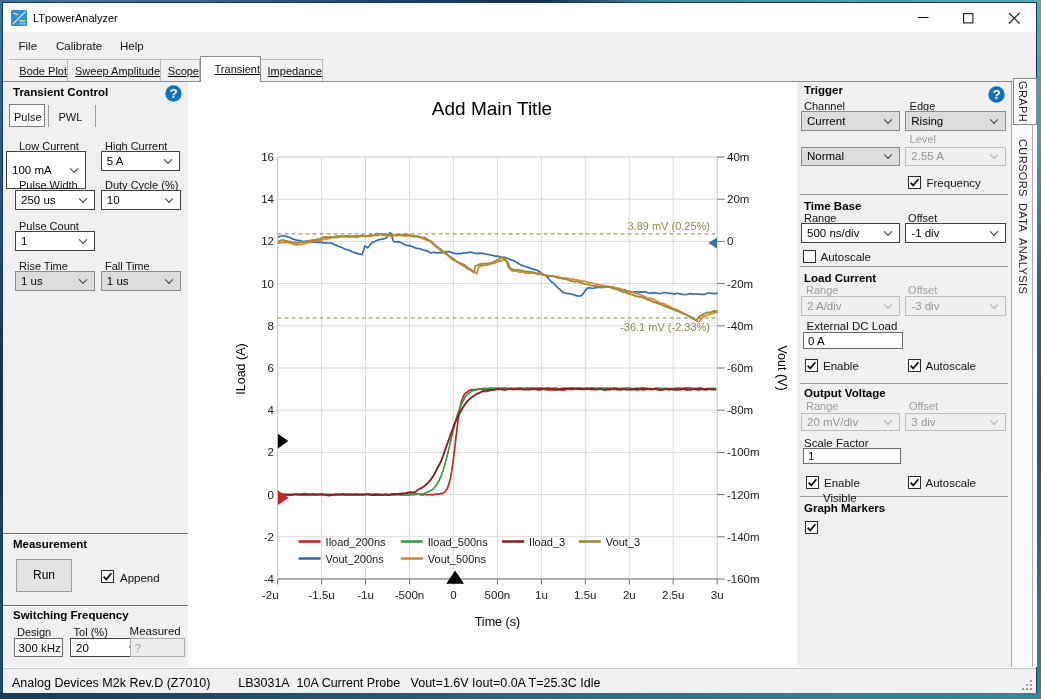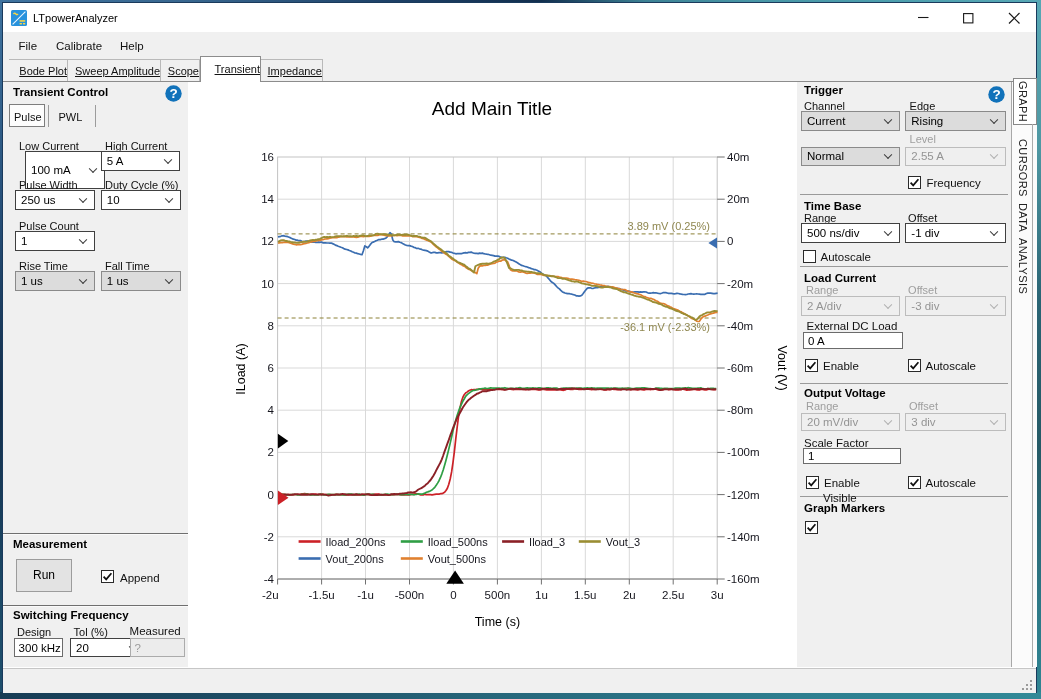--- a/index.html
+++ b/index.html
@@ -230,21 +230,21 @@
       <circle cx="8.5" cy="8.5" r="8.2" fill="#1172ba"></circle>
       <text x="8.5" y="12.7" text-anchor="middle" font-family="Liberation Sans, sans-serif" font-size="13.5" font-weight="bold" fill="#fff">?</text>
     </svg>
     <div style="position:absolute;left:9px;top:104px;width:36px;height:23px;background:#fdfdfd;border:1px solid #7e7e7e;box-sizing:border-box"></div>
     <div class="lb" style="left:14px;top:110.5px">Pulse</div>
     <div style="position:absolute;left:48px;top:105px;width:1px;height:22px;background:#9c9c9c"></div>
     <div class="lb" style="left:58.5px;top:110.5px">PWL</div>
     <div style="position:absolute;left:95px;top:105px;width:1px;height:22px;background:#9c9c9c"></div>
     <div class="lb" style="left:19px;top:140px">Low Current</div>
     <div class="lb" style="left:105px;top:140px">High Current</div>
-    <div class="cb w" style="left:25px;top:151px;width:80px;height:38px">
+    <div class="cb w" style="left:6px;top:151px;width:80px;height:38px">
       <span>100 mA</span>
       <i></i>
     </div>
     <div class="cb w" style="left:100.8px;top:151px;width:79.5px;height:20px">
       <span>5 A</span>
       <i></i>
     </div>
     <div class="lb" style="left:19px;top:178.5px">Pulse Width</div>
     <div class="lb" style="left:105px;top:178.5px">Duty Cycle (%)</div>
     <div class="cb w" style="left:15px;top:190px;width:80px;height:20px">
@@ -393,20 +393,21 @@
     <div class="lb12" style="left:925.5px;top:477px">Autoscale</div>
     <div style="position:absolute;left:800px;top:496px;width:208px;height:1px;background:#9a9a9a"></div>
     <div class="hd" style="left:804px;top:502px">Graph Markers</div>
     <div class="ck" style="left:805px;top:520.5px">
       <svg width="13" height="13" viewBox="0 0 13 13">
         <path d="M2.6 6.6 L5.2 9.4 L10.4 3.2" fill="none" stroke="#111" stroke-width="1.7"></path>
       </svg>
     </div>
     <div class="lb12" style="left:823px;top:492px">Visible</div>
 <div id="statusbar"></div>
+<div class="status">Analog Devices M2k Rev.D (Z7010)&nbsp;&nbsp;&nbsp;&nbsp;&nbsp;&nbsp;&nbsp;&nbsp;LB3031A&nbsp;&nbsp;10A Current Probe&nbsp;&nbsp;&nbsp;Vout=1.6V Iout=0.0A T=25.3C&nbsp;Idle</div>
 <svg style="position:absolute;left:1021px;top:679px" width="14" height="13" viewBox="0 0 14 13">
       <g fill="#9b9b9b">
         <rect x="9" y="1" width="2" height="2"></rect>
         <rect x="5" y="5" width="2" height="2"></rect>
         <rect x="9" y="5" width="2" height="2"></rect>
         <rect x="1" y="9" width="2" height="2"></rect>
         <rect x="5" y="9" width="2" height="2"></rect>
         <rect x="9" y="9" width="2" height="2"></rect>
       </g>
     </svg>

